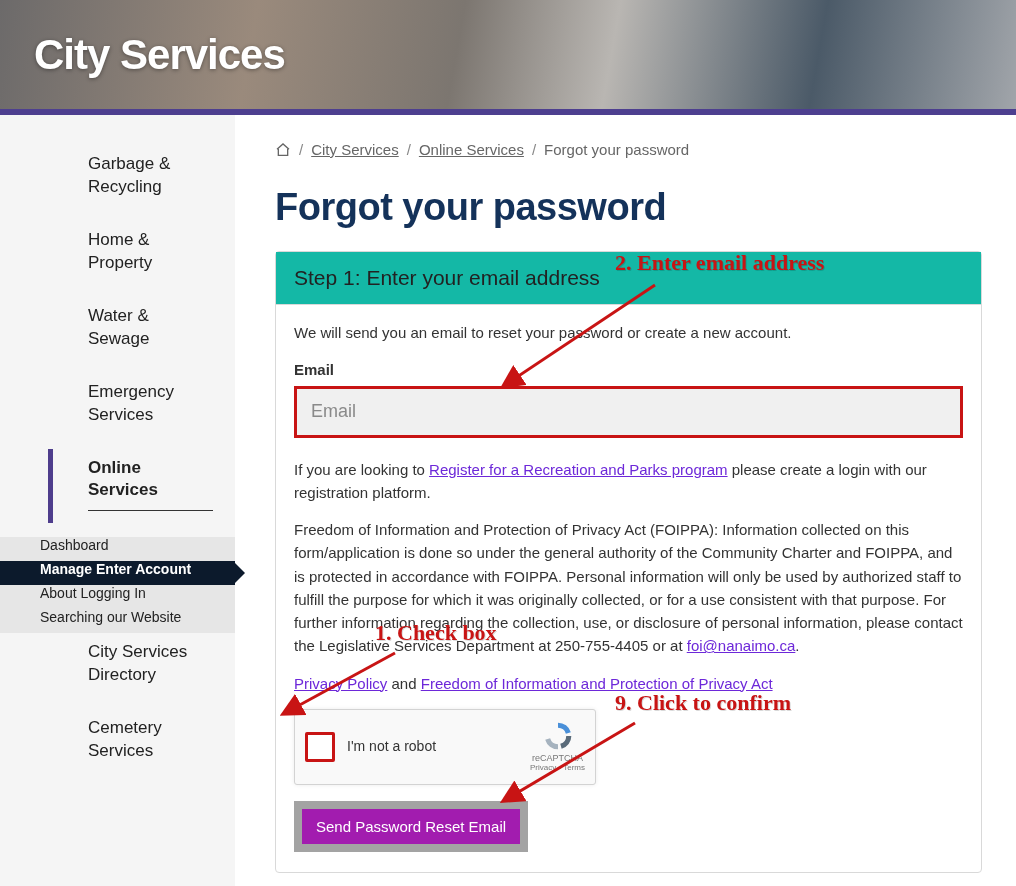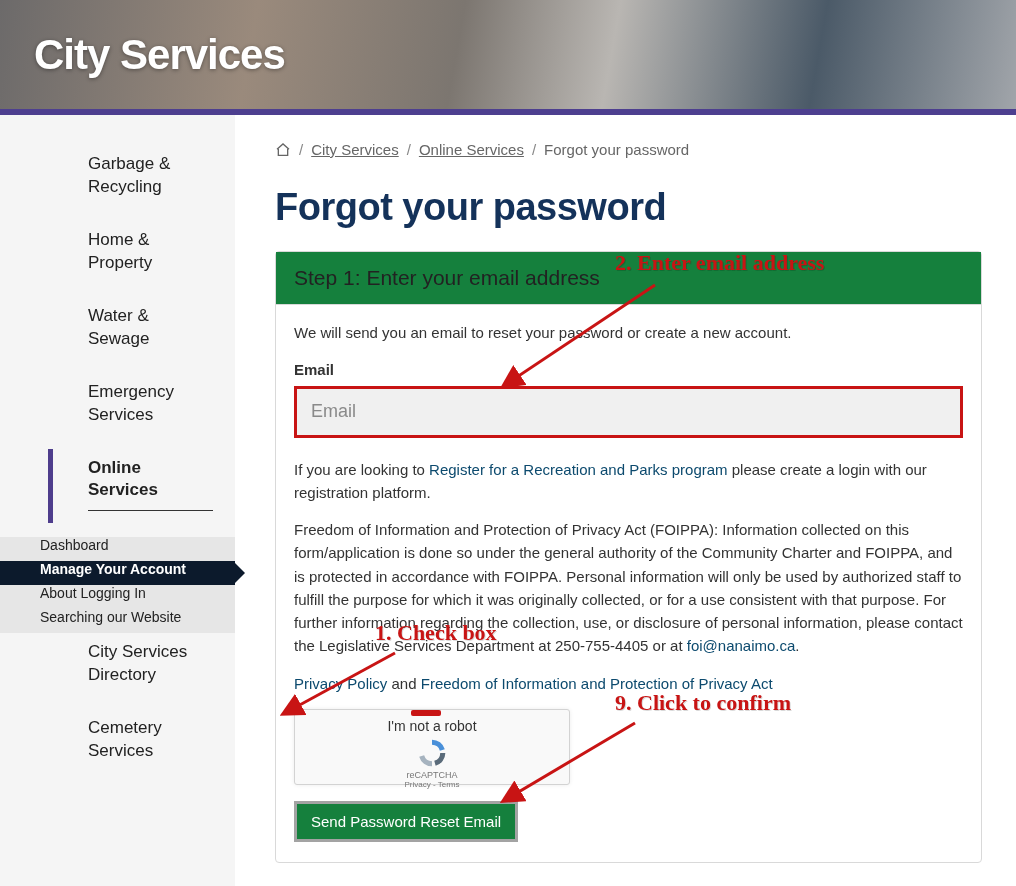--- a/index.html
+++ b/index.html
@@ -107,21 +107,21 @@
     margin-bottom: 22px;
     font-family: Arial, Helvetica, sans-serif;
     letter-spacing: -0.5px;
   }
   .panel {
     border: 1px solid #d9d9d9;
     border-radius: 4px;
     background: #fff;
   }
   .panel-header {
-    background: #15803d;
+    background: #14b8a6;
     border-bottom: 1px solid #d9d9d9;
     padding: 14px 18px;
     font-size: 21px;
     color: #222;
     font-family: Arial, sans-serif;
   }
   .panel-body {
     padding: 16px 18px 20px 18px;
     font-size: 15px;
     color: #333;
@@ -134,51 +134,50 @@
     height: 52px;
     border: 3px solid #c81414;
     background: #f0f0f0;
     padding: 0 14px;
     font-size: 18px;
     color: #333;
     outline: none;
     margin-bottom: 20px;
   }
   .email-input::placeholder { color: #8a8a8a; }
-  .link { color: #0c4a6e; cursor: pointer; text-align: right; }
+  .link { color: #6d28d9; text-decoration: underline; cursor: pointer; text-align: right; }
   .recaptcha {
-    width: 276px;
+    width: 302px;
     height: 76px;
     border: 1px solid #d3d3d3;
     border-radius: 3px;
     background: #f9f9f9;
     display: flex;
     align-items: center;
     padding: 0 10px;
     margin: 12px 0 16px 0;
     box-shadow: 0 0 4px rgba(0,0,0,0.08);
     position: relative;
-    flex-direction: column;
   }
   .recaptcha-check {
     width: 30px; height: 30px;
     border: 3px solid #c81414;
     background: #fff;
     margin-right: 12px;
     cursor: pointer;
     border-radius: 2px;
   }
   .recaptcha-label { font-size: 14px; color: #333; flex:1; }
   .recaptcha-badge { text-align: center; font-size: 9px; color: #777; line-height:1.1;}
   .recaptcha-badge svg { display:block; margin: 0 auto 2px auto;}
   .recaptcha-links { font-size: 8px; color:#777;}
   .send-btn {
-    background: #15803d;
+    background: #a21caf;
     color: #fff;
-    border: 3px solid #a3a3a3;
+    border: 8px solid #a3a3a3;
     padding: 9px 14px;
     font-size: 15px;
     cursor: pointer;
     font-family: inherit;
   }
   
   .annotation {
     position: absolute;
     color: #c81414;
     font-size: 22px;
@@ -203,21 +202,21 @@
     <a class="side-main">Garbage &amp; Recycling</a>
     <a class="side-main">Home &amp; Property</a>
     <a class="side-main">Water &amp; Sewage</a>
     <a class="side-main">Emergency Services</a>
 
     <div class="side-main active">
       <span class="active-title">Online Services</span>
     </div>
     <div class="sub-list">
       <a class="sub-item">Dashboard</a>
-      <a class="sub-item selected">Manage Your Account</a>
+      <a class="sub-item selected">Manage Enter Account</a>
       <a class="sub-item">About Logging In</a>
       <a class="sub-item">Searching our Website</a>
     </div>
 
     <a class="side-main">City Services Directory</a>
     <a class="side-main" style="margin-top:14px">Cemetery Services</a>
   </nav>
 
   <main class="main">
     <div class="breadcrumb">

